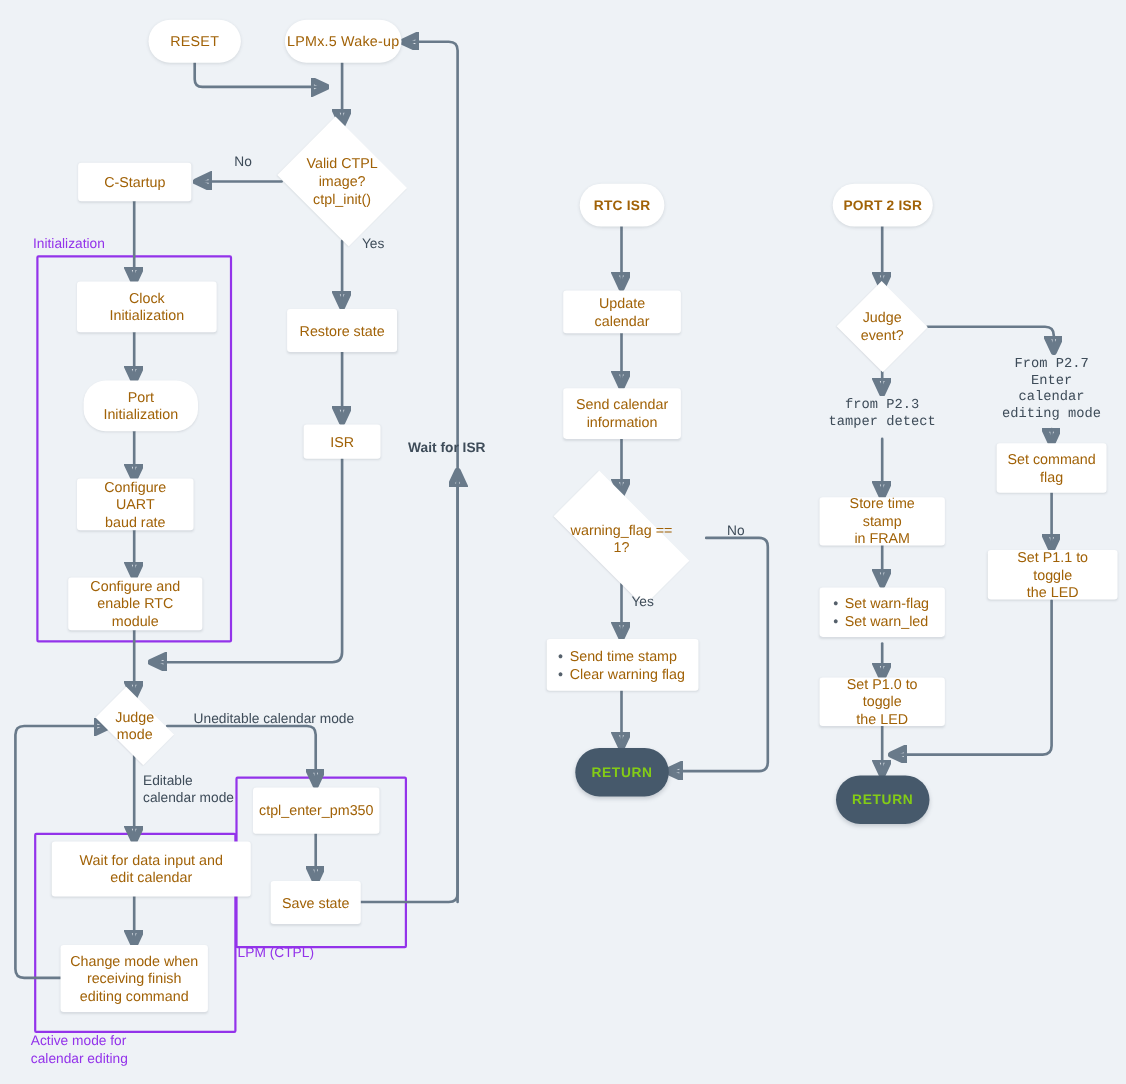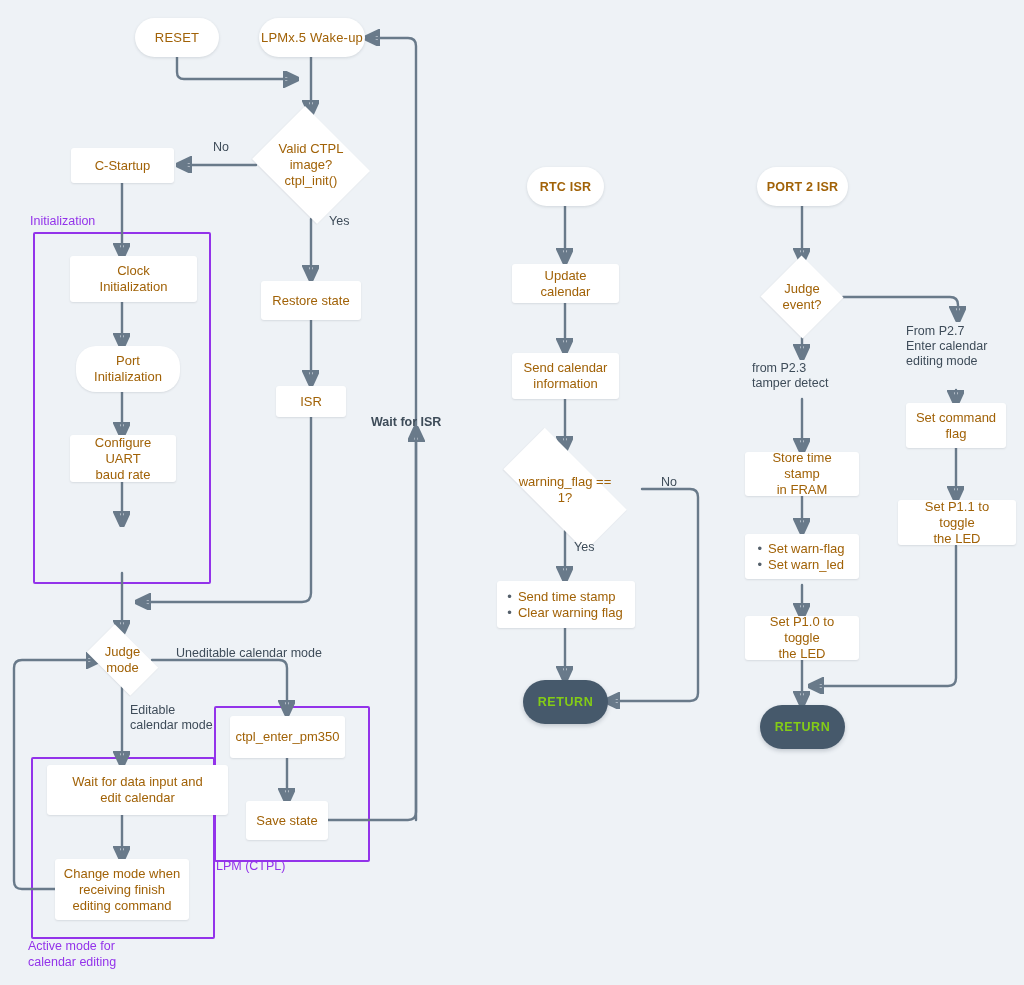--- a/index.html
+++ b/index.html
@@ -66,21 +66,21 @@
   
   .lbl{
     position:absolute;
     color:#3e4c59;
     font-size:12.5px;
     line-height:15px;
     z-index:4;
     white-space:pre-line;
   }
   .lbl.bold{font-weight:bold;}
-  .lbl.center{}
+  .lbl.center{text-align:center;font-family:Liberation Mono, monospace;}
 
   
   .grp{
     position:absolute;
     border:2px solid #9333ea;
     border-radius:2px;
     background:transparent;
     z-index:1;
   }
   .grplbl{
@@ -198,39 +198,41 @@
   <div class="node proc" style="left:71px;top:148px;width:103px;height:35px;">C-Startup</div>
   <div class="node proc" style="left:261px;top:281px;width:100px;height:39px;">Restore state</div>
   <div class="node proc" style="left:276px;top:386px;width:70px;height:31px;">ISR</div>
 
   <div class="node proc" style="left:70px;top:256px;width:127px;height:46px;white-space:pre-line;">Clock
 Initialization</div>
   <div class="node proc" style="left:76px;top:346px;width:104px;height:46px;white-space:pre-line;border-radius:20px;">Port
 Initialization</div>
   <div class="node proc" style="left:70px;top:435px;width:106px;height:47px;white-space:pre-line;">Configure UART
 baud rate</div>
+  <div class="node proc" style="left:62px;top:525px;width:122px;height:48px;white-space:pre-line;">Configure and
+enable RTC module</div>
 
   <div class="node dec" style="left:79px;top:632px;width:87px;height:56px;">
     <div class="diamond"></div>
     <span style="white-space:pre-line;">Judge
 mode</span>
   </div>
 
   <div class="node proc" style="left:230px;top:716px;width:115px;height:42px;">ctpl_enter_pm350</div>
   <div class="node proc" style="left:246px;top:801px;width:82px;height:39px;">Save state</div>
 
   <div class="node proc" style="left:47px;top:765px;width:181px;height:50px;white-space:pre-line;">Wait for data input and
 edit calendar</div>
   <div class="node proc" style="left:55px;top:859px;width:134px;height:61px;white-space:pre-line;">Change mode when
 receiving finish
 editing command</div>
 
   <div class="lbl" style="left:213px;top:140px;">No</div>
   <div class="lbl" style="left:329px;top:214px;">Yes</div>
-  <div class="lbl bold" style="left:371px;top:400px;margin-top:15px;">Wait for ISR</div>
+  <div class="lbl bold" style="left:371px;top:400px;">Wait for ISR</div>
   <div class="lbl" style="left:176px;top:646px;">Uneditable calendar mode</div>
   <div class="lbl" style="left:130px;top:703px;">Editable
 calendar mode</div>
 
   <div class="node term" style="left:527px;top:167px;width:77px;height:39px;">RTC ISR</div>
   <div class="node proc" style="left:512px;top:264px;width:107px;height:39px;">Update calendar</div>
   <div class="node proc" style="left:512px;top:353px;width:107px;height:46px;white-space:pre-line;">Send calendar
 information</div>
 
   <div class="node dec" style="left:483px;top:448px;width:164px;height:83px;">

